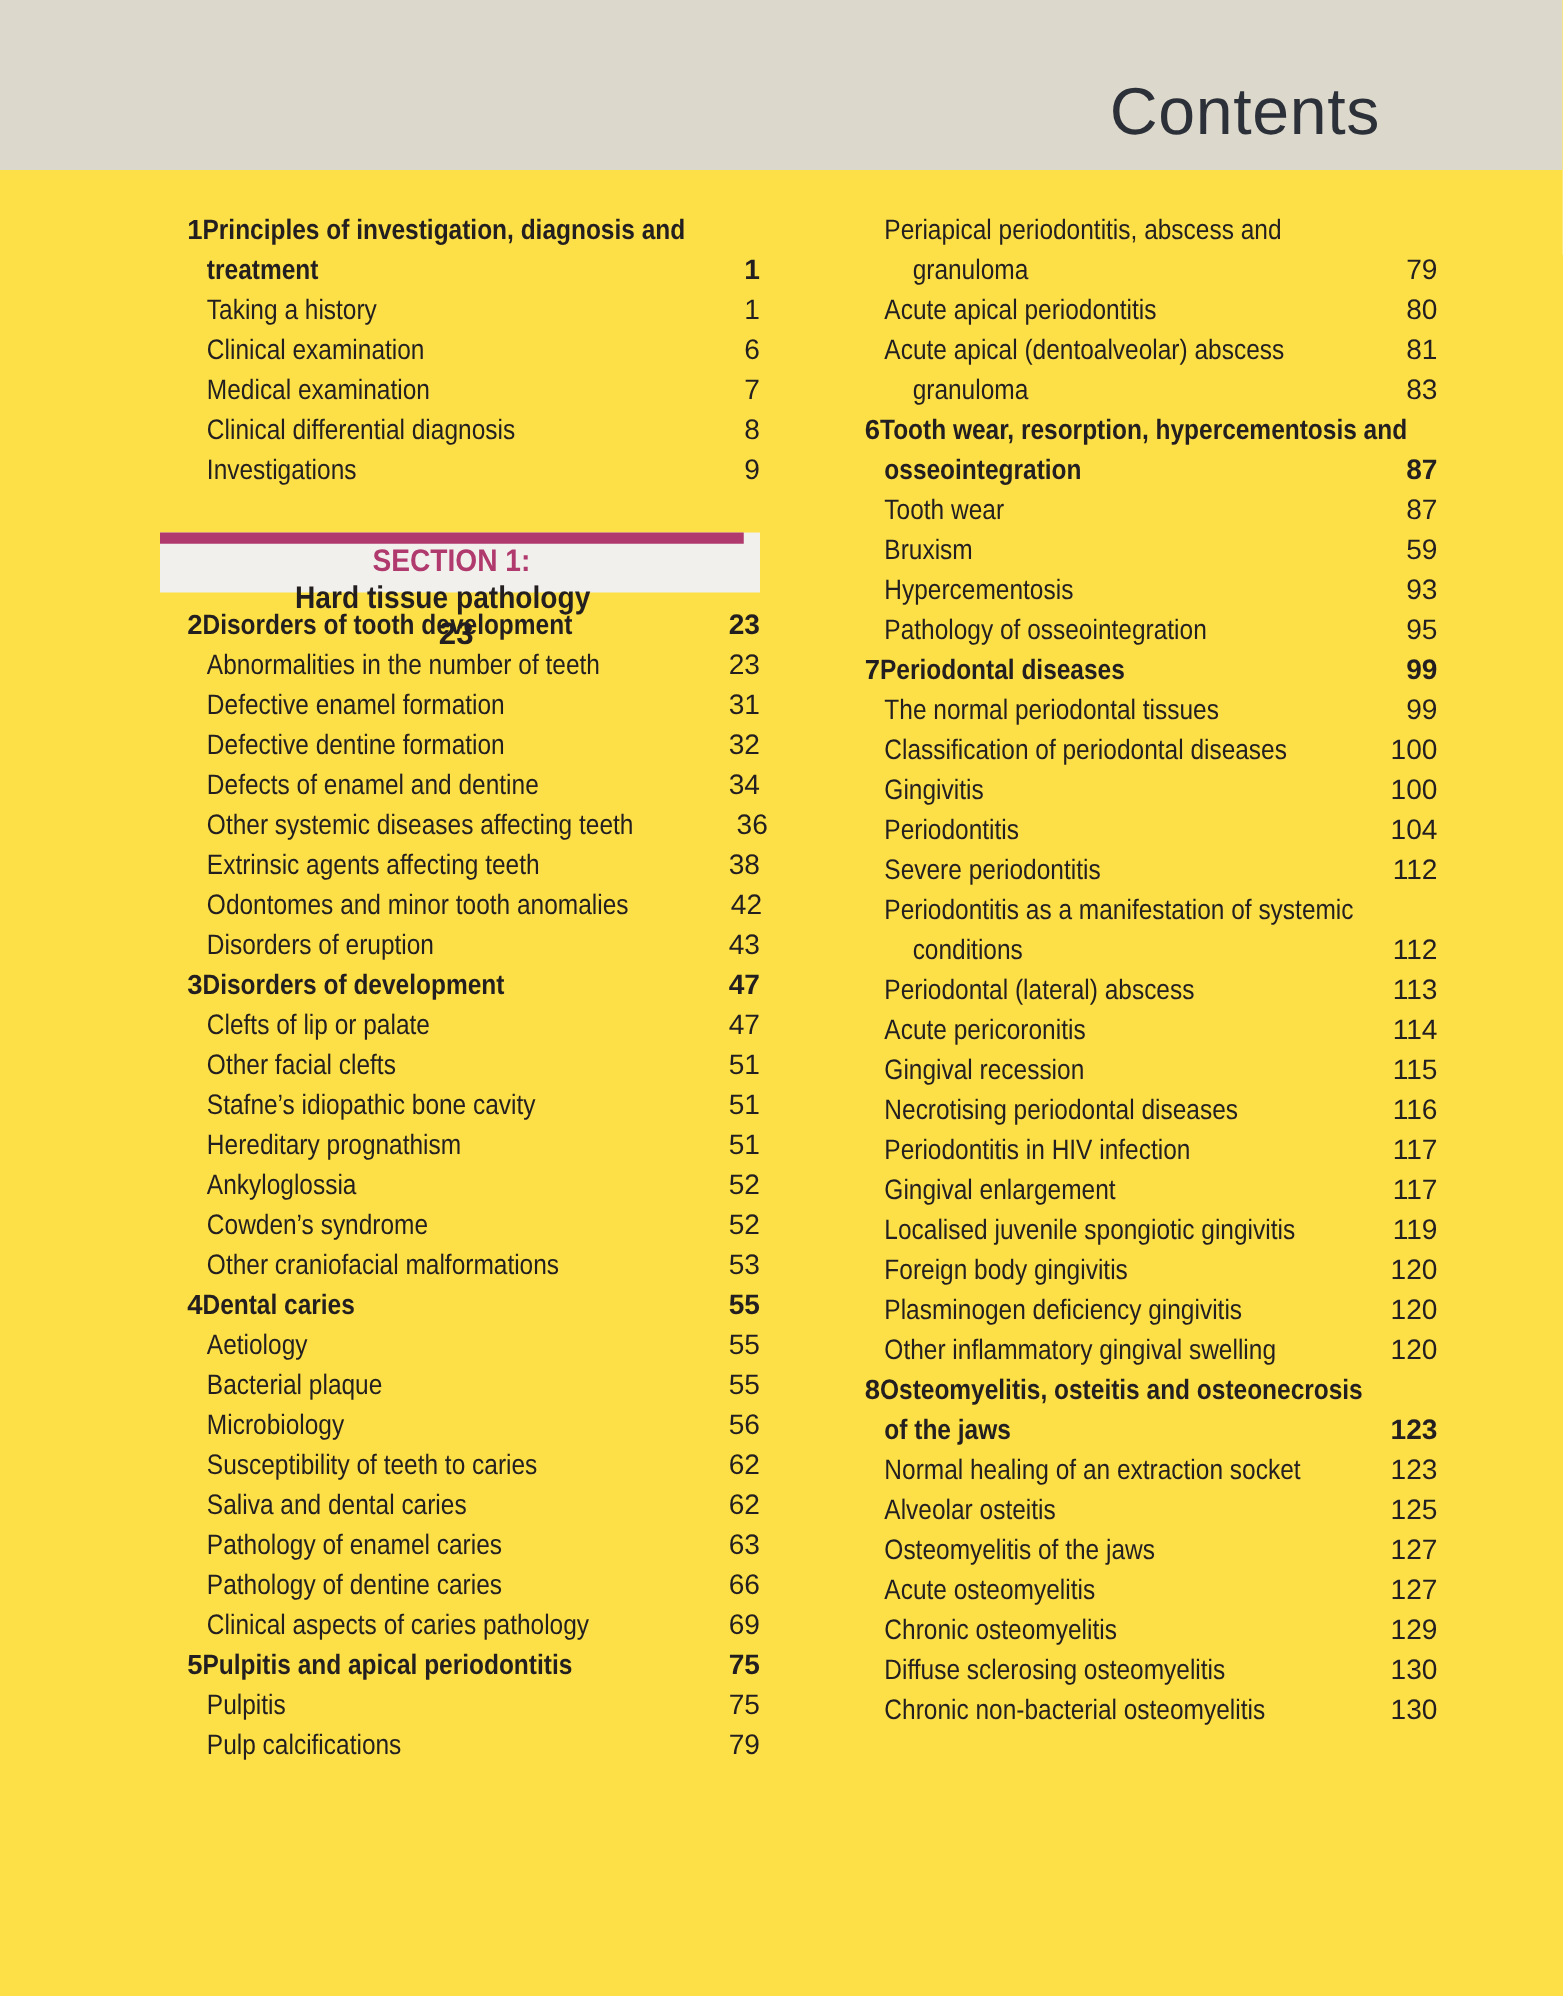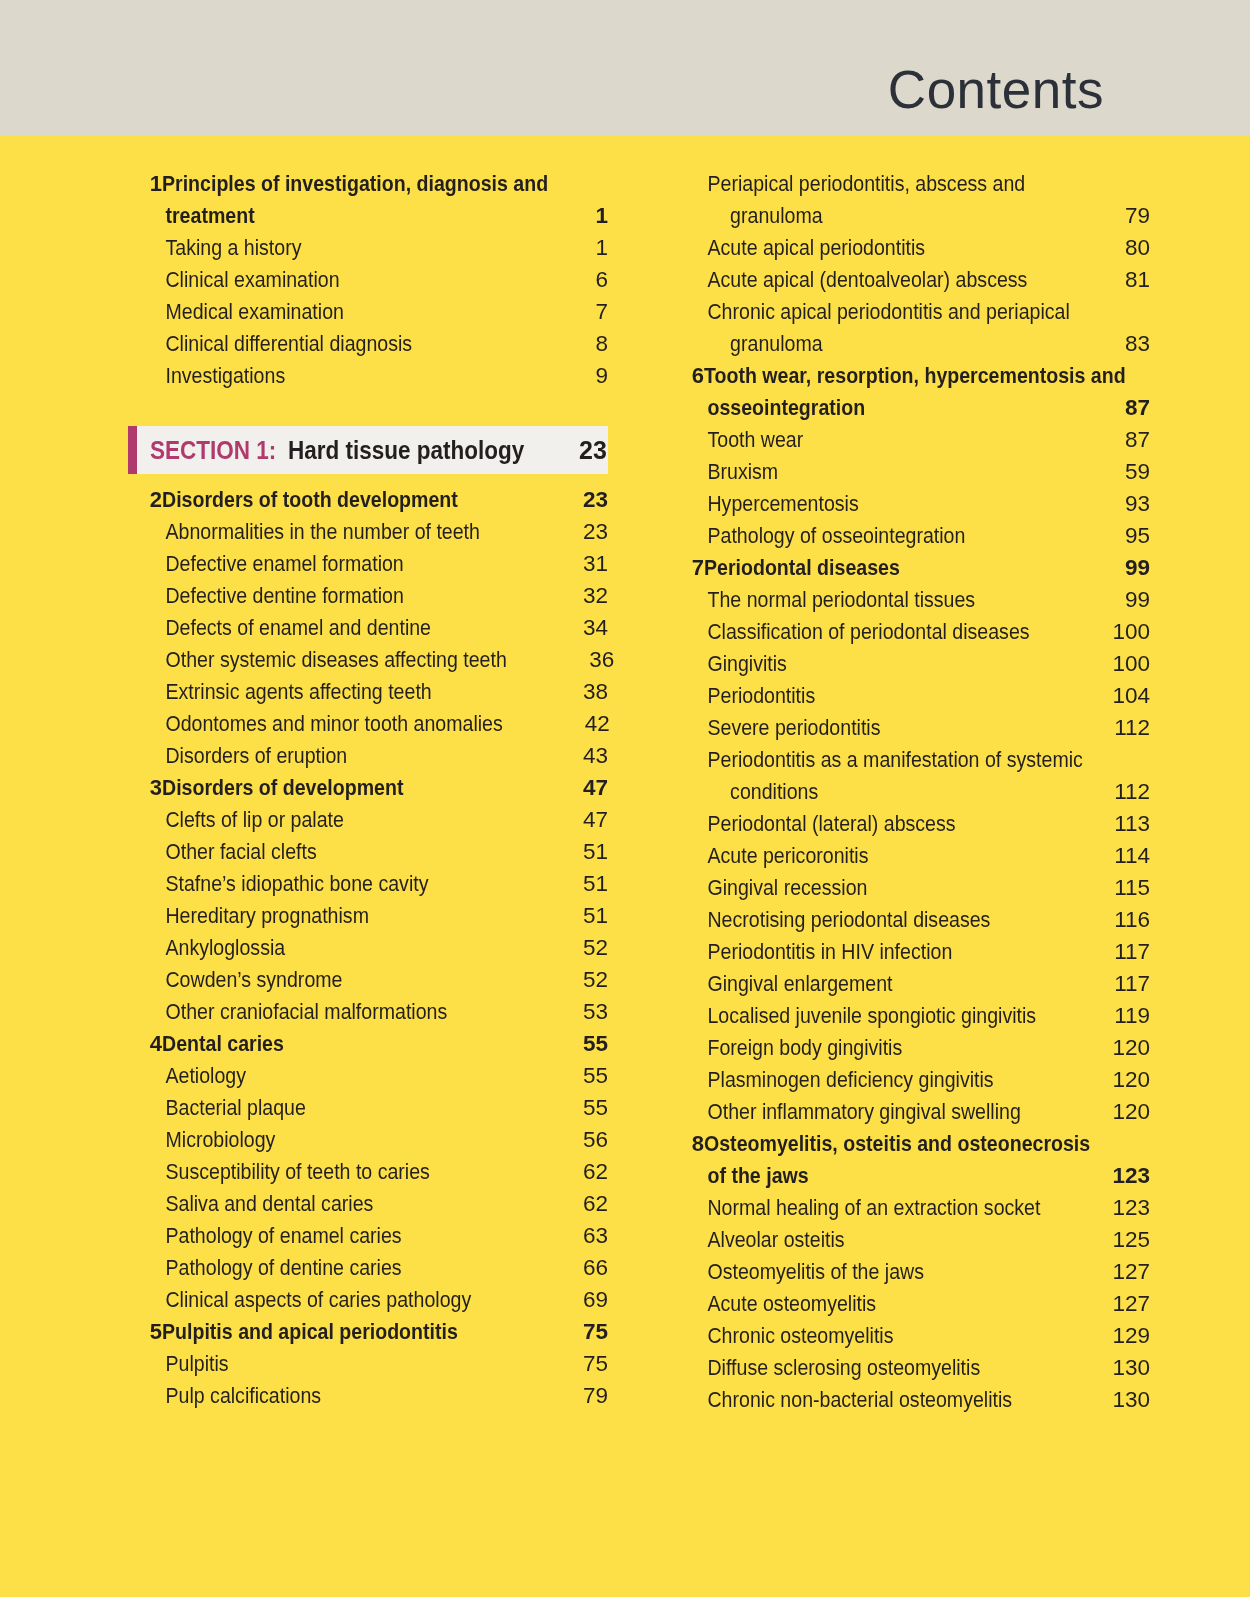--- a/index.html
+++ b/index.html
@@ -104,20 +104,21 @@
 
   
   .section-banner {
     position: relative;
     display: flex;
     align-items: center;
     background: #f2f0ec;
     height: 48px;
     margin: 34px 0 10px 0;
     padding-left: 0;
+    flex-direction: column;
   }
   .section-banner .bar {
     flex: 0 0 9px;
     align-self: stretch;
     background: #b03a6e;
     margin-right: 13px;
   }
   .section-banner .sec-label {
     font-family: "Liberation Sans Narrow", "Liberation Sans", sans-serif;
     font-stretch: condensed;
@@ -364,25 +365,20 @@
         <div class="row entry">
           <span class="num"></span>
           <span class="label">Acute apical periodontitis</span>
           <span class="page-no">80</span>
         </div>
         <div class="row entry">
           <span class="num"></span>
           <span class="label">Acute apical (dentoalveolar) abscess</span>
           <span class="page-no">81</span>
         </div>
-        <div class="row entry">
-          <span class="num"></span>
-          <span class="label">Chronic apical periodontitis and periapical</span>
-          <span class="page-no"></span>
-        </div>
         <div class="row entry cont">
           <span class="num"></span>
           <span class="label">granuloma</span>
           <span class="page-no">83</span>
         </div>
         <div class="row chapter">
           <span class="num">6</span>
           <span class="label">Tooth wear, resorption, hypercementosis and</span>
           <span class="page-no"></span>
         </div>

